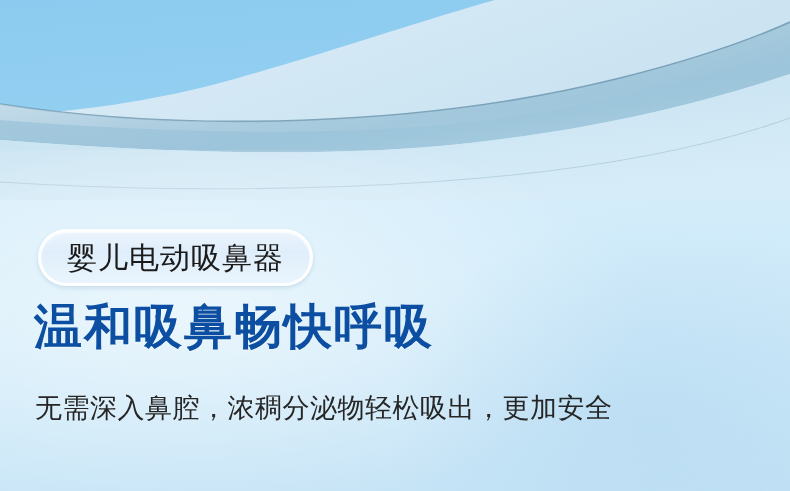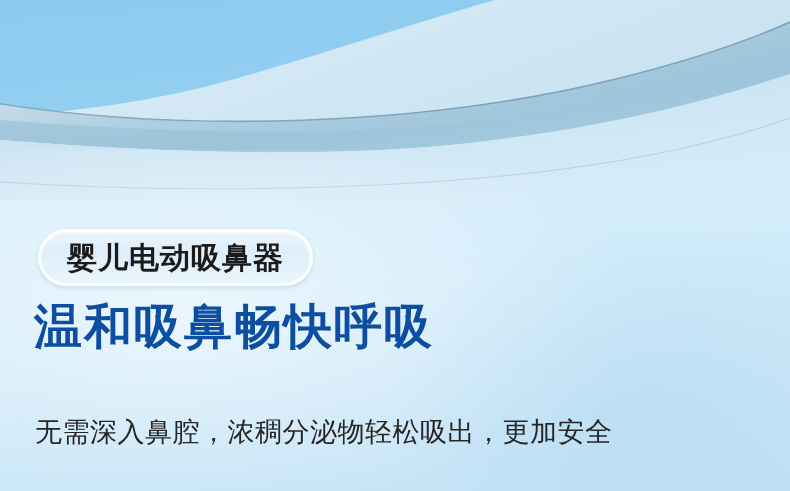--- a/index.html
+++ b/index.html
@@ -71,21 +71,21 @@
     display: flex;
     align-items: center;
     justify-content: center;
     border-radius: 30px;
     border: 3px solid rgba(255,255,255,0.92);
     background: linear-gradient(180deg, #eaf4fc 0%, #dfeefb 40%, #e9f5fd 100%);
     box-shadow: 0 2px 4px rgba(120,160,190,0.28), inset 0 1px 2px rgba(255,255,255,0.9);
   }
   .badge-text {
     font-size: 30px;
-    font-weight: 700;
+    font-weight: 400;
     line-height: 1;
     color: #1b1b1b;
     letter-spacing: 1px;
     white-space: nowrap;
   }
 
   .headline {
     position: absolute;
     left: 34px;
     top: 303px;
@@ -94,21 +94,21 @@
     line-height: 1;
     color: #0c4ea2;
     letter-spacing: 2px;
     white-space: nowrap;
     text-shadow: 0 1px 0 rgba(255,255,255,0.35);
   }
 
   .subtitle {
     position: absolute;
     left: 35px;
-    top: 416px;
+    top: 392px;
     font-size: 27px;
     font-weight: 400;
     line-height: 1.25;
     color: #262626;
     letter-spacing: 0.5px;
     white-space: nowrap;
   }
 </style>
 </head>
 <body>

